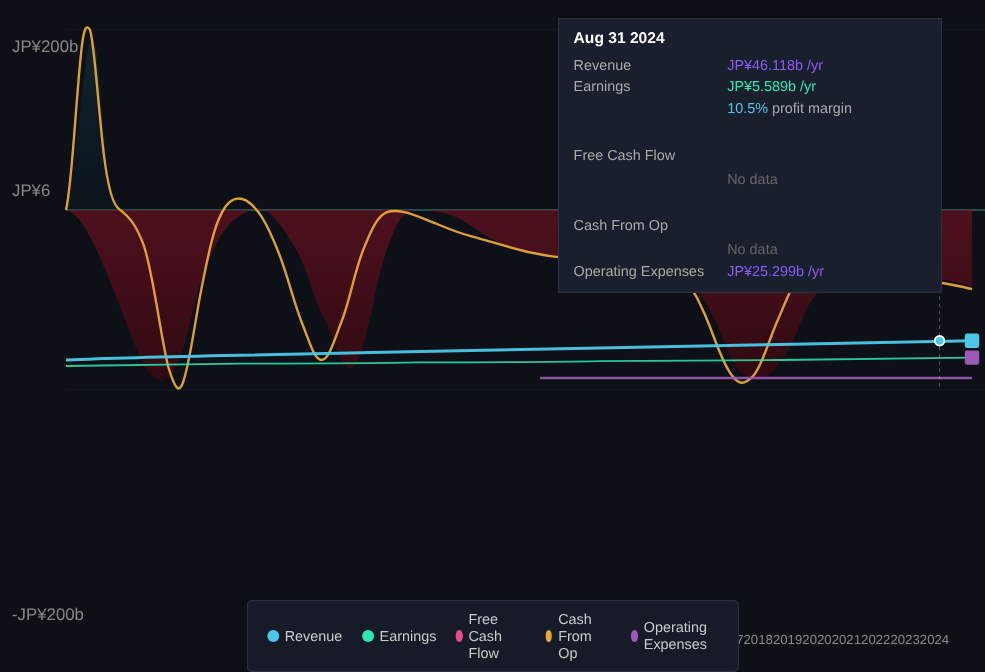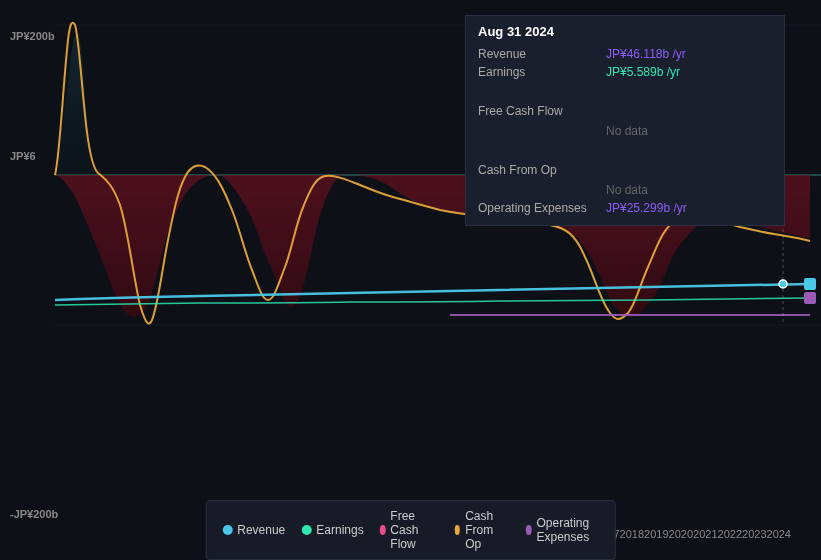--- a/index.html
+++ b/index.html
@@ -59,23 +59,22 @@
     .chart-area {
       position: absolute;
       top: 160px;
       left: 0;
       right: 0;
       bottom: 50px;
     }
 
     .y-label {
       position: absolute;
-      font-size: 11px;
+      font-size: 14px;
       color: #888;
-      font-weight: bold;
     }
     .y-label.top {
       top: -130px;
       left: 10px;
     }
     .y-label.zero {
       top: -10px;
       left: 10px;
     }
     .y-label.bottom {
@@ -138,20 +137,24 @@
 
 <div class="info-box">
   <div class="title">Aug 31 2024</div>
   <div class="info-row">
     <span class="info-label">Revenue</span>
     <span class="info-value cyan">JP¥46.118b /yr</span>
   </div>
   <div class="info-row">
     <span class="info-label">Earnings</span>
     <span class="info-value teal">JP¥5.589b /yr</span>
+  </div>
+  <div class="info-row">
+    <span class="info-label"></span>
+    <span class="profit-margin"><span>10.5%</span> profit margin</span>
   </div>
   <div class="info-row">
     <span class="info-label">Free Cash Flow</span>
     <span class="info-value nodata">No data</span>
   </div>
   <div class="info-row">
     <span class="info-label">Cash From Op</span>
     <span class="info-value nodata">No data</span>
   </div>
   <div class="info-row">

